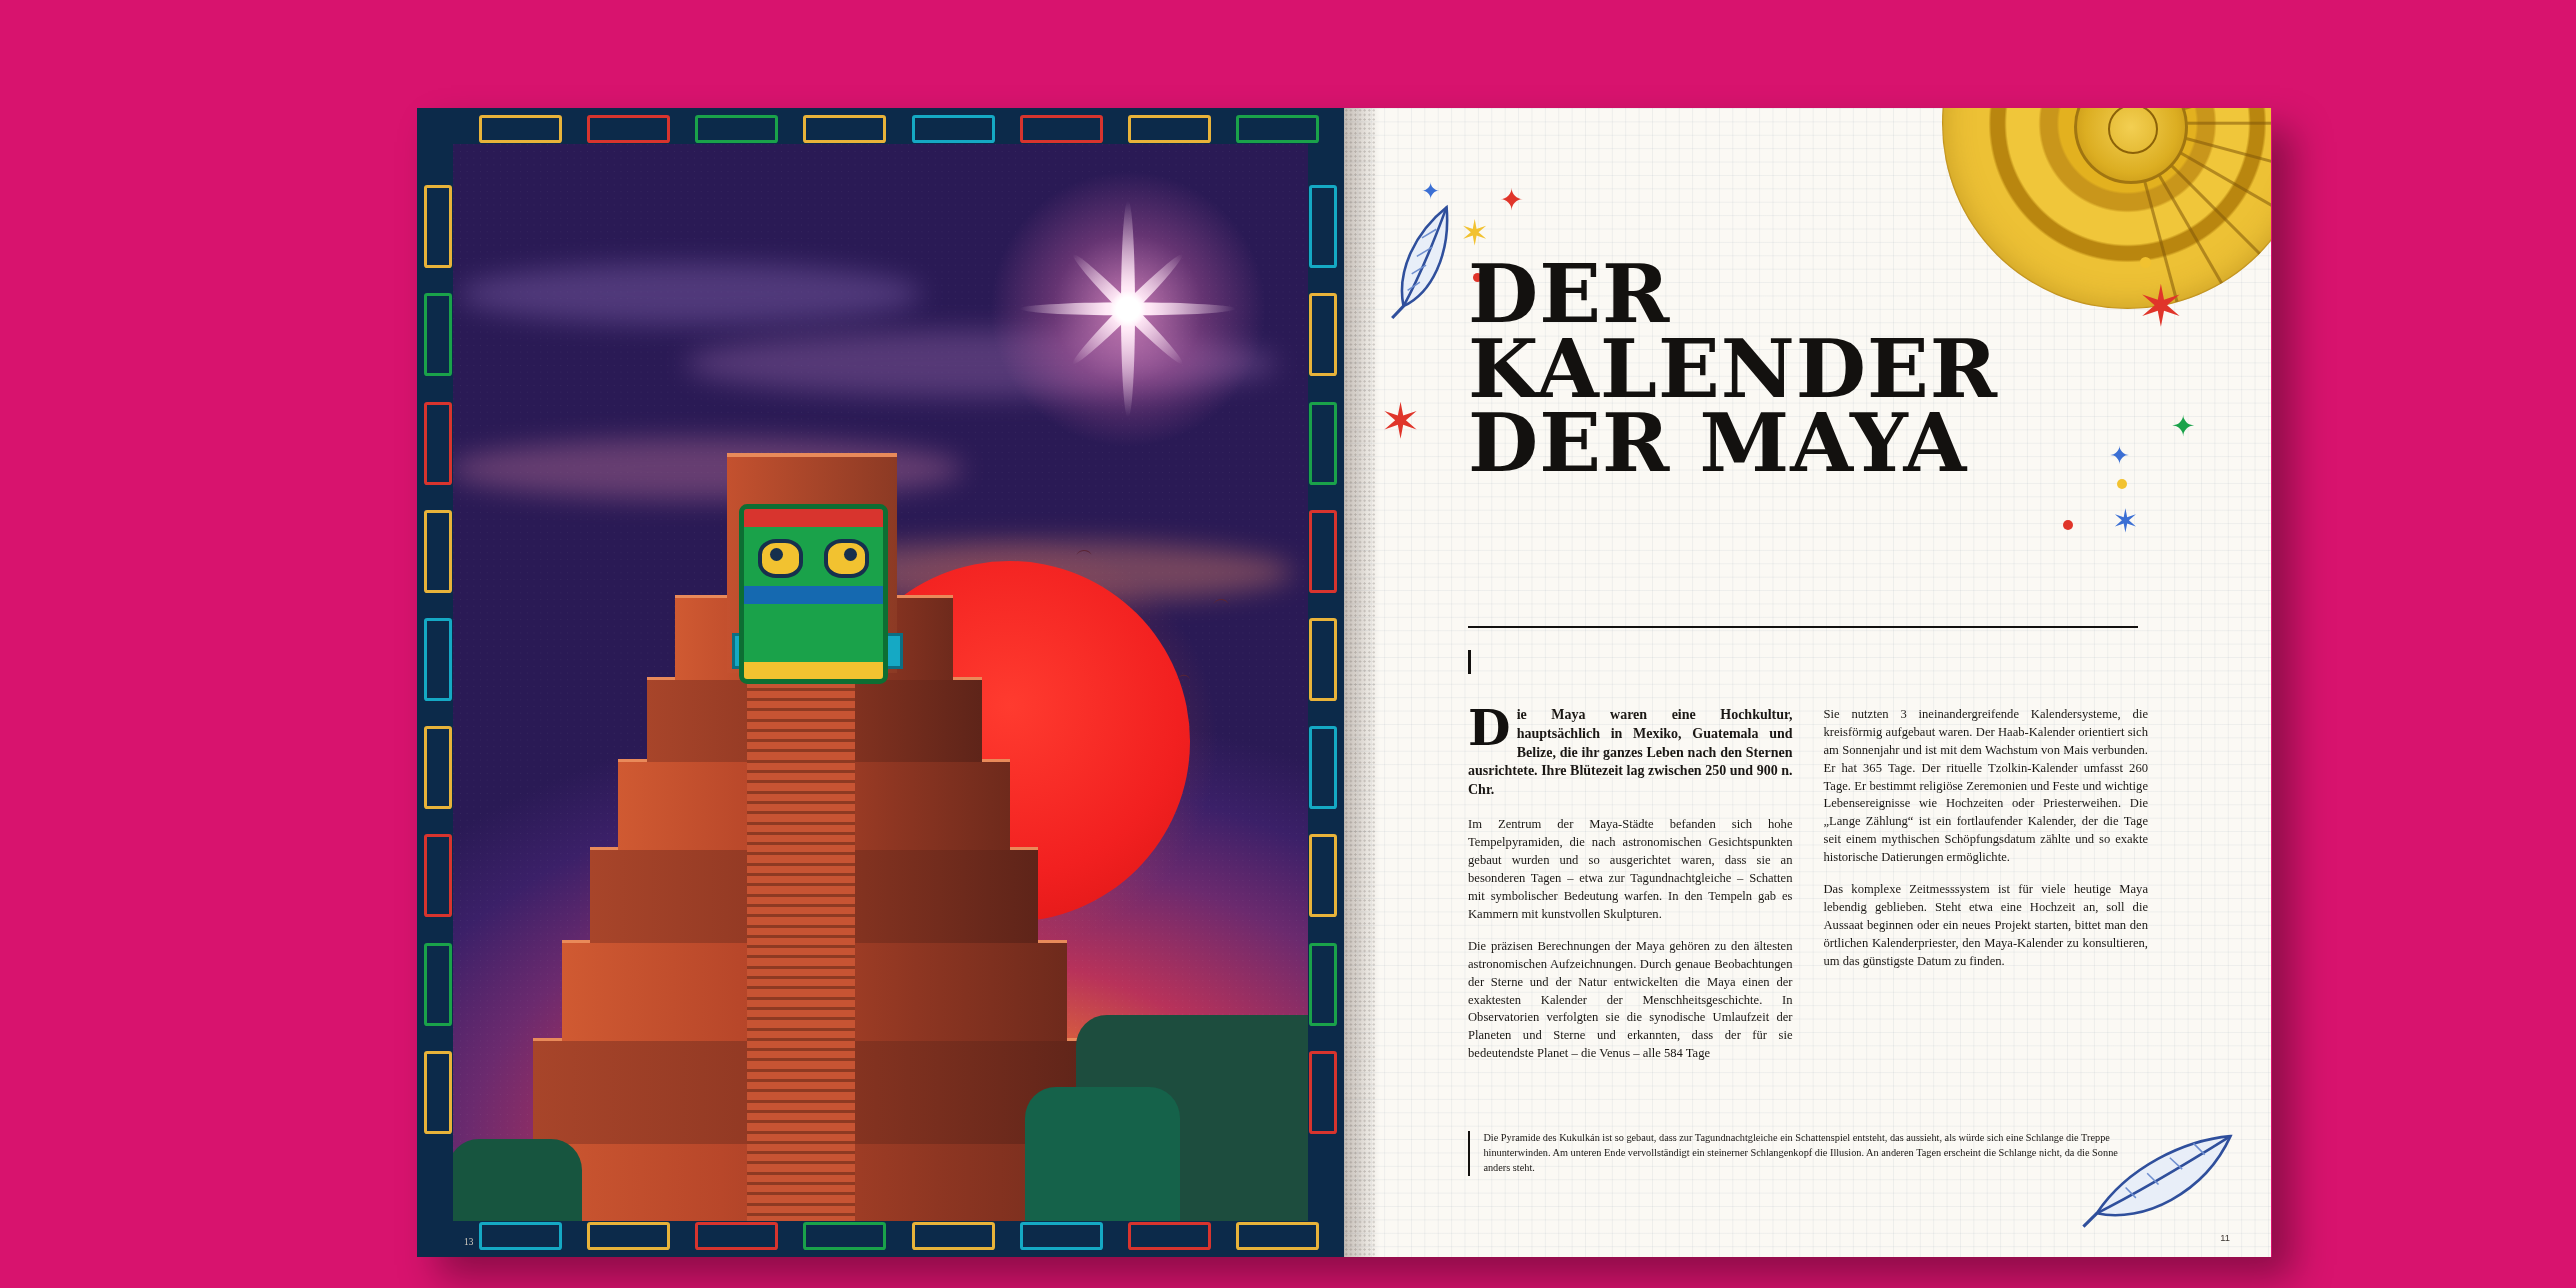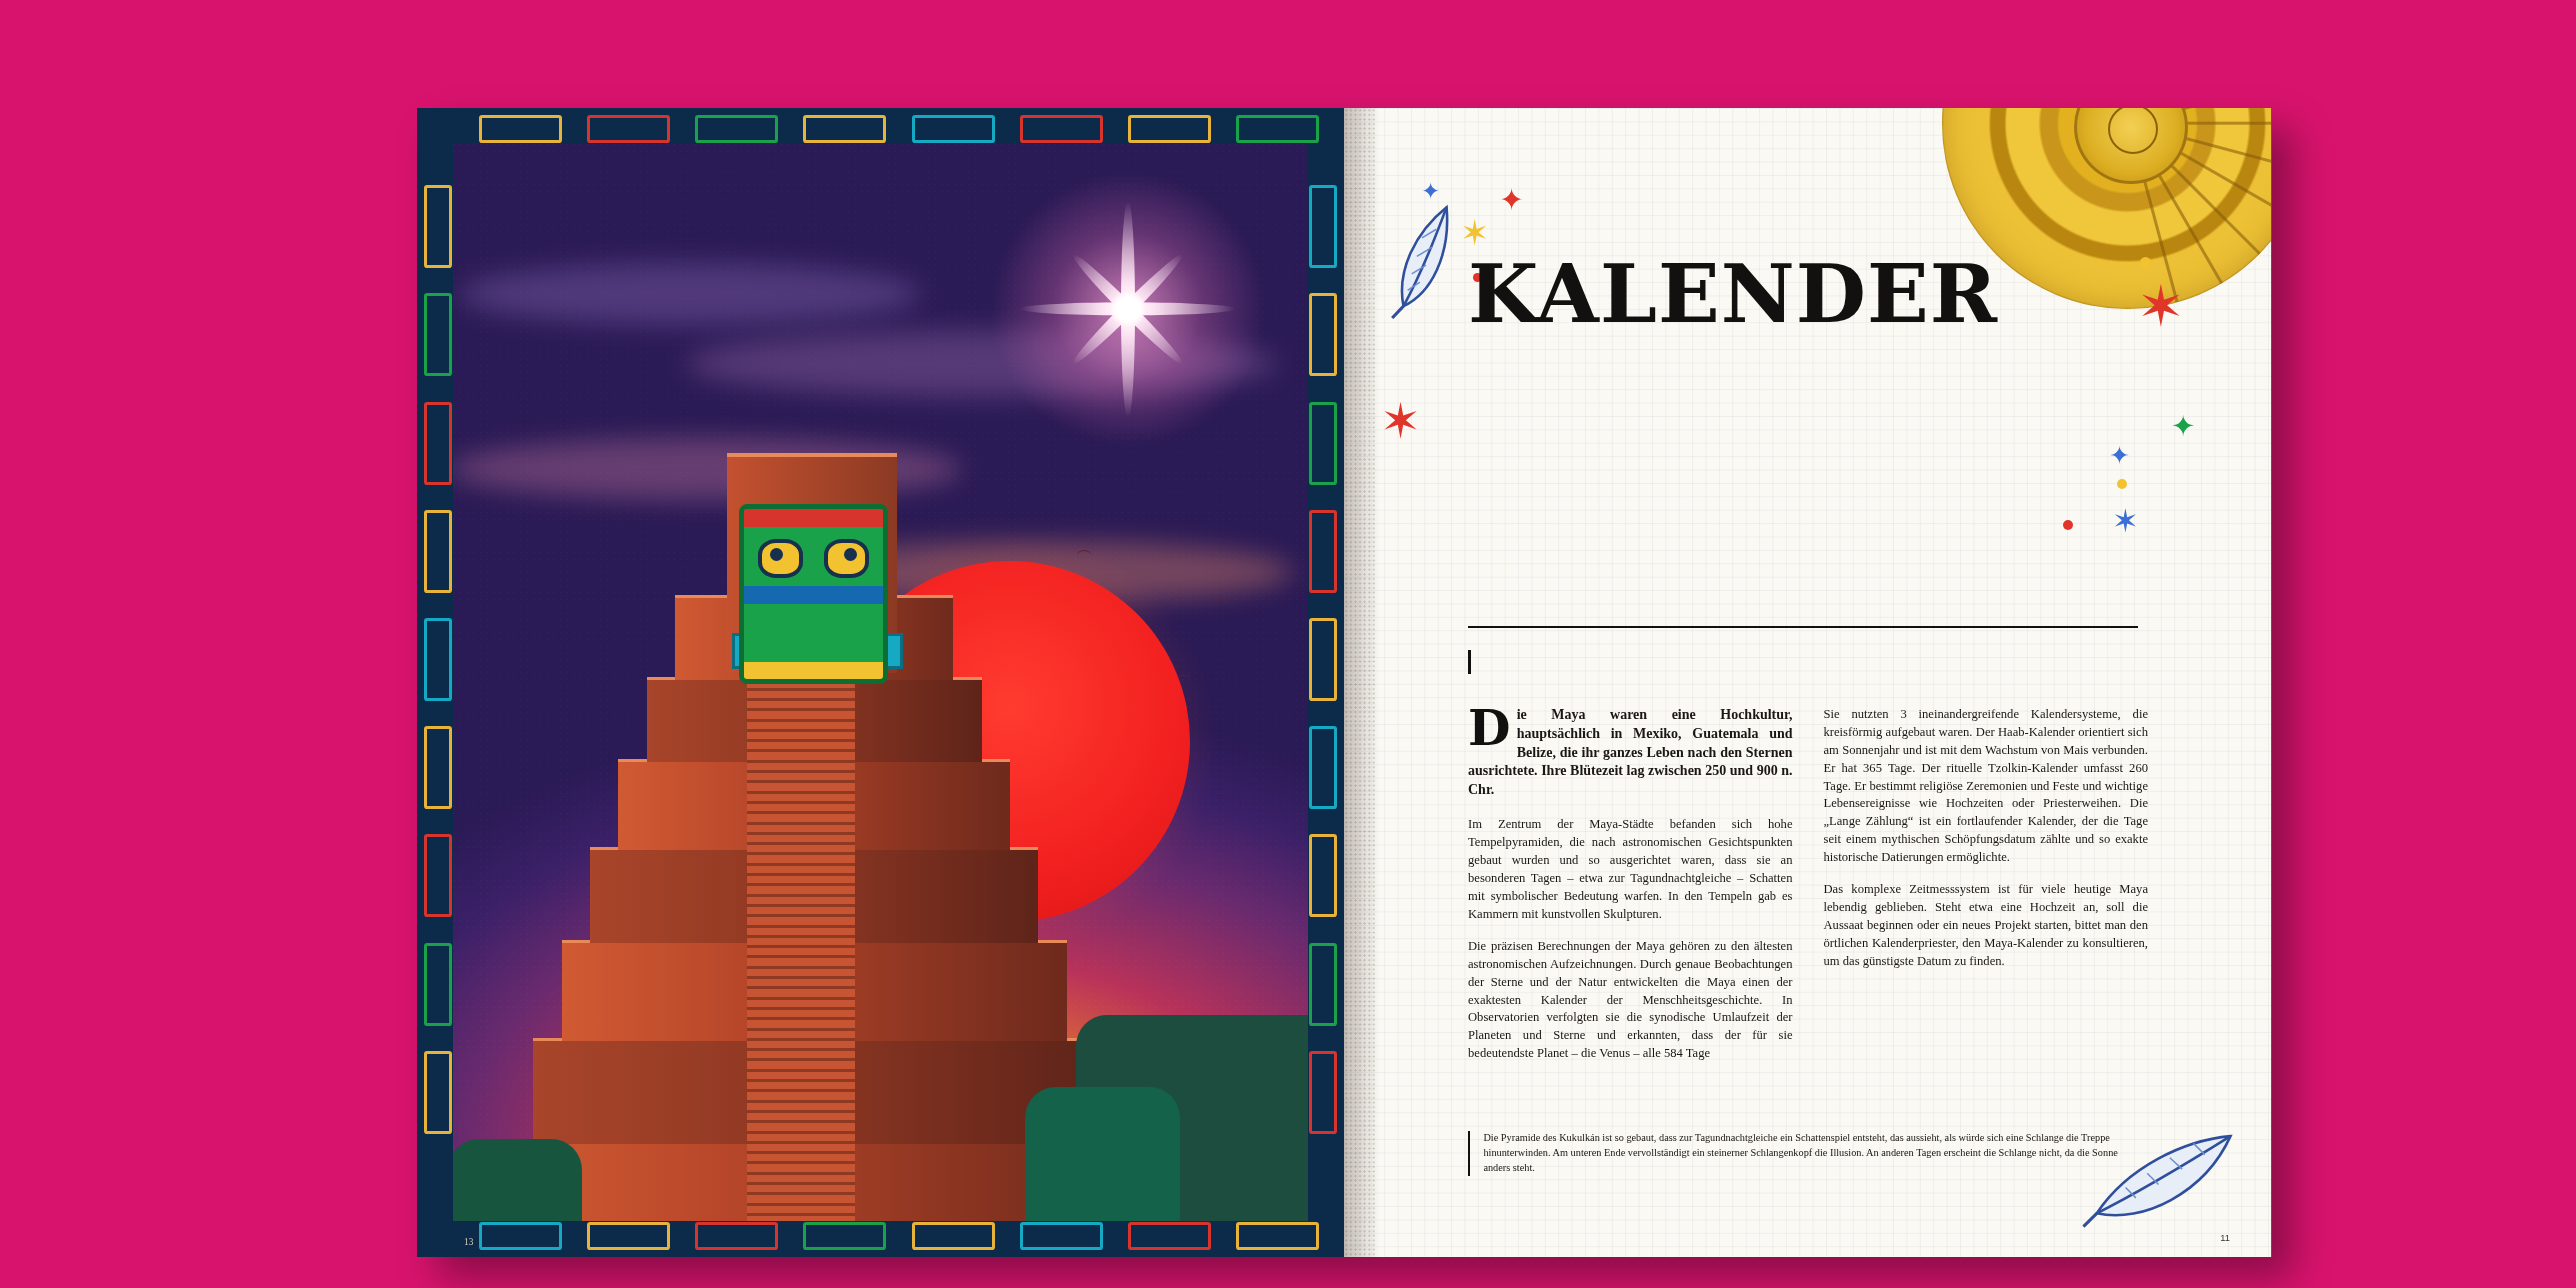--- a/index.html
+++ b/index.html
@@ -489,21 +489,23 @@
     </svg>
 
     <svg class="feather" style="left:737px; top:1023px;" width="155" height="108" viewBox="0 0 300 210">
       <path d="M290 10 C200 18 90 70 30 160 C120 180 240 120 290 10 Z" fill="#e8eef8" stroke="#2f4f9c" stroke-width="5"></path>
       <path d="M290 10 C210 60 110 120 30 160" stroke="#2f4f9c" stroke-width="5" fill="none"></path>
       <path d="M30 160 L4 186" stroke="#2f4f9c" stroke-width="6" fill="none"></path>
       <path d="M240 46 L218 24 M196 74 L172 52 M150 104 L128 82 M106 130 L86 110" stroke="#6f8fd0" stroke-width="3"></path>
     </svg>
 
     <div class="headline">
+      <div>DER</div>
       <div>KALENDER</div>
+      <div>DER MAYA</div>
     </div>
 
     <div class="rule"></div>
     <div class="subhead-mark"></div>
 
     <div class="cols">
       <div class="col">
         <p class="body lead"><span class="dropcap">D</span><span>ie Maya waren eine Hochkultur, hauptsächlich in Mexiko, Guatemala und Belize, die ihr ganzes Leben nach den Sternen ausrichtete. Ihre Blütezeit lag zwischen 250 und 900 n. Chr.</span></p>
         <p class="body">Im Zentrum der Maya-Städte befanden sich hohe Tempelpyramiden, die nach astronomischen Gesichtspunkten gebaut wurden und so ausgerichtet waren, dass sie an besonderen Tagen – etwa zur Tagundnachtgleiche – Schatten mit symbolischer Bedeutung warfen. In den Tempeln gab es Kammern mit kunstvollen Skulpturen.</p>
         <p class="body">Die präzisen Berechnungen der Maya gehören zu den ältesten astronomischen Aufzeichnungen. Durch genaue Beobachtungen der Sterne und der Natur entwickelten die Maya einen der exaktesten Kalender der Menschheitsgeschichte. In Observatorien verfolgten sie die synodische Umlaufzeit der Planeten und Sterne und erkannten, dass der für sie bedeutendste Planet – die Venus – alle 584 Tage</p>

